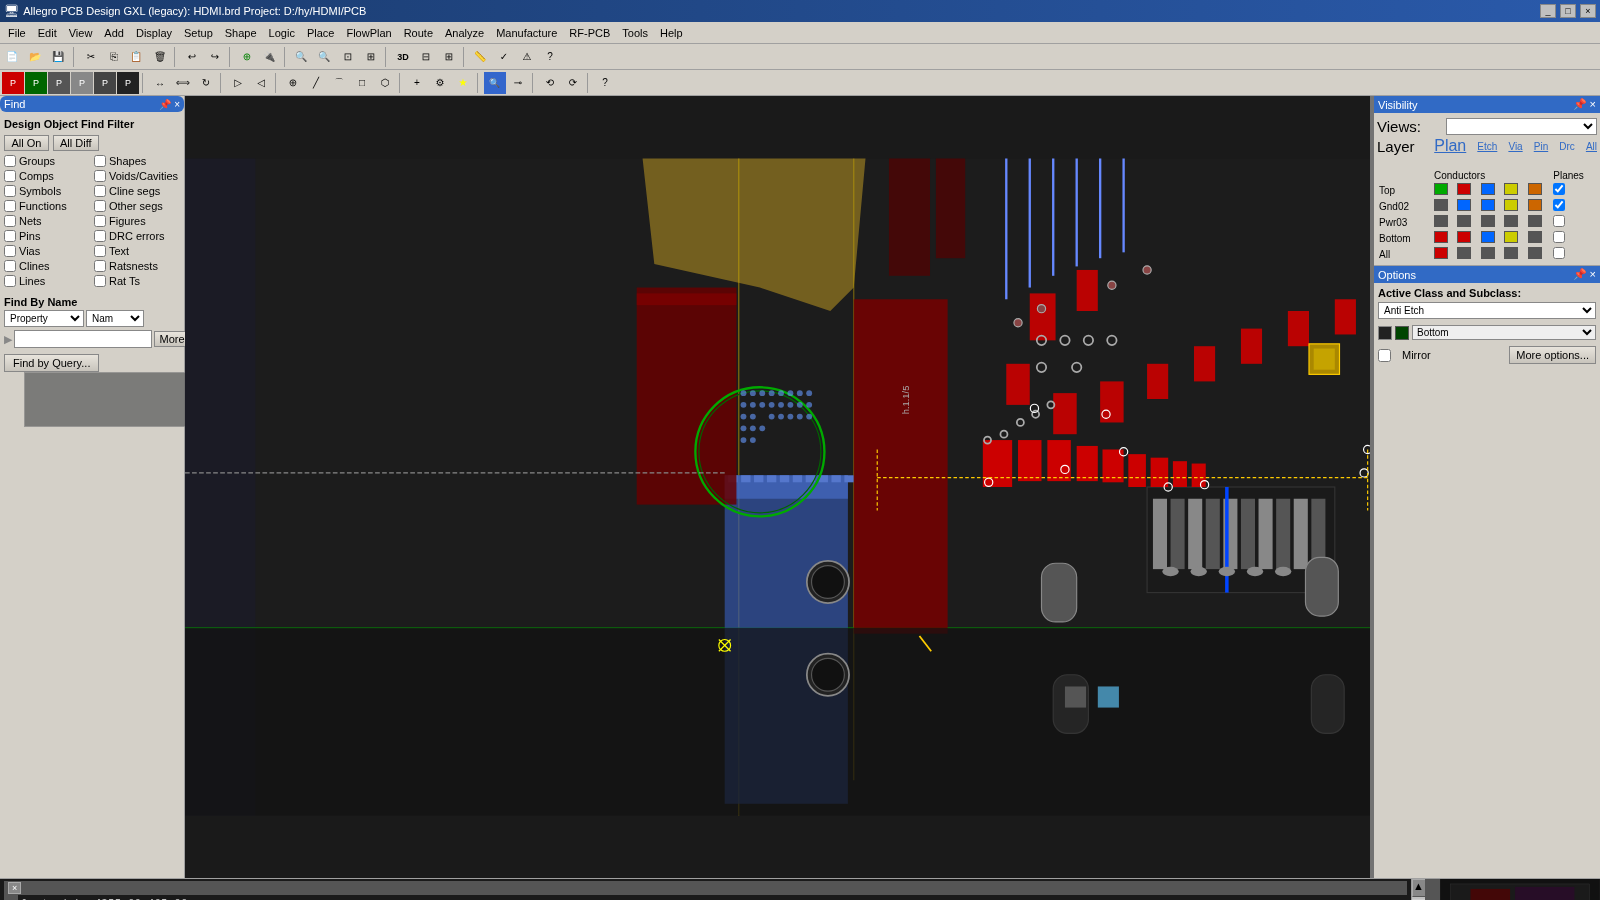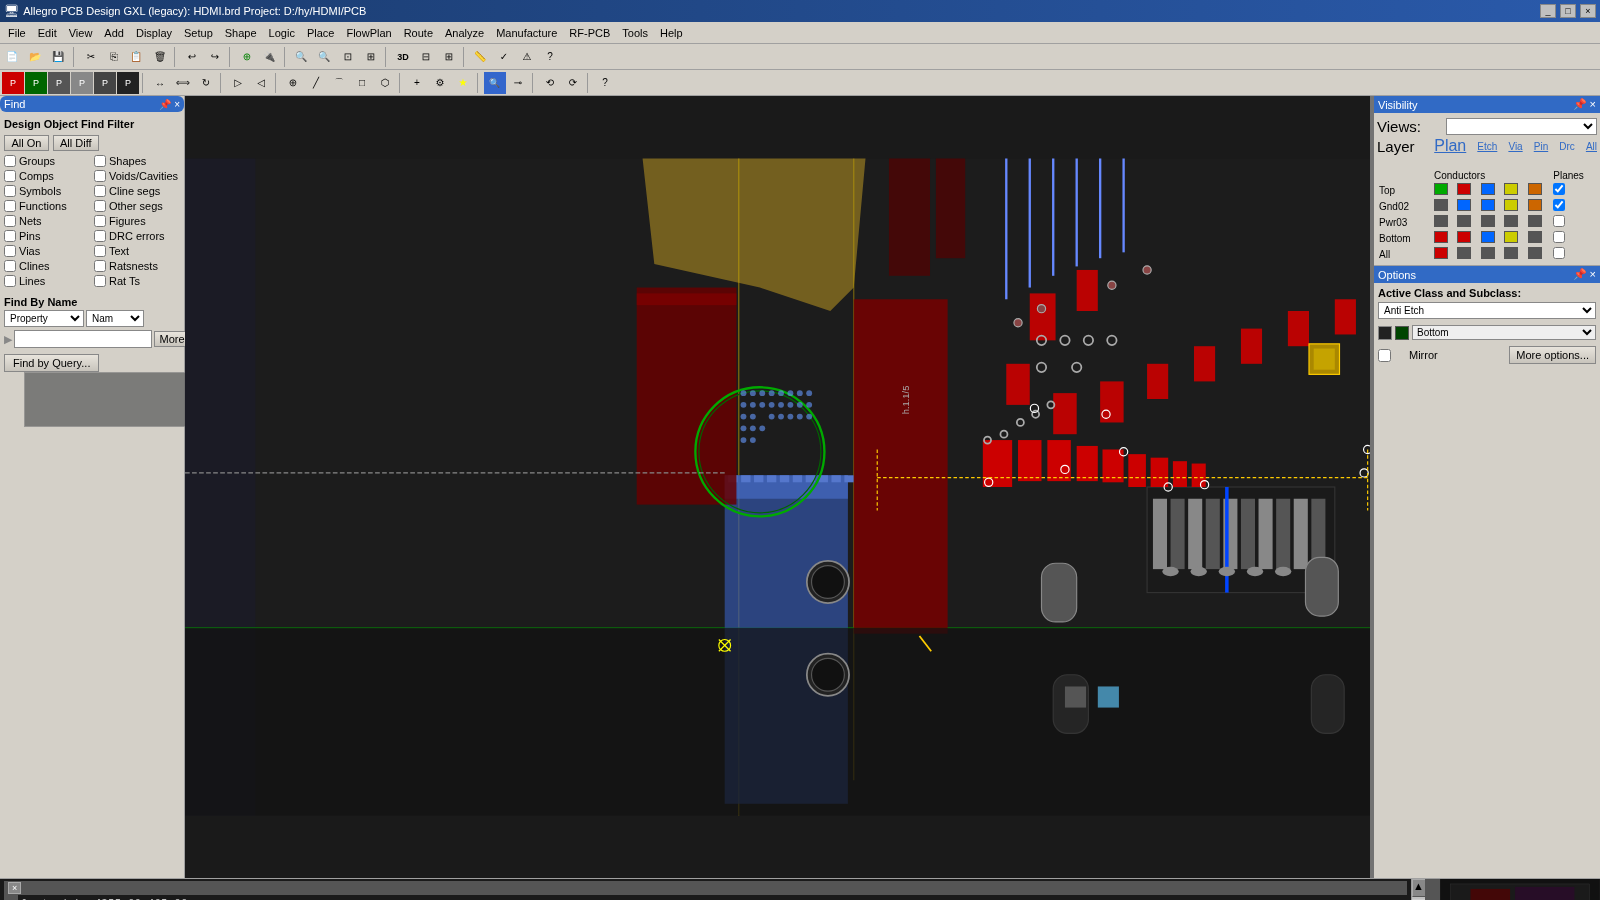--- a/index.html
+++ b/index.html
@@ -826,21 +826,21 @@
           <span class="color-box" style="background:#222;border:1px solid #888;"></span>
           <span class="color-box" style="background:#004400;"></span>
           <select style="flex:1;font-size:10px;border:1px solid #888;">
             <option>Bottom</option>
             <option>Top</option>
             <option>Gnd02</option>
           </select>
         </div>
         
         <div class="mirror-row">
-          <div style="display:flex;align-items:center;gap:18px;">
+          <div style="display:flex;align-items:center;gap:11px;">
             <input type="checkbox" style="">
             <span>Mirror</span>
           </div>
           <button class="more-options-btn">More options...</button>
         </div>
       </div>
     </div>
 
   </div>
 </div>

